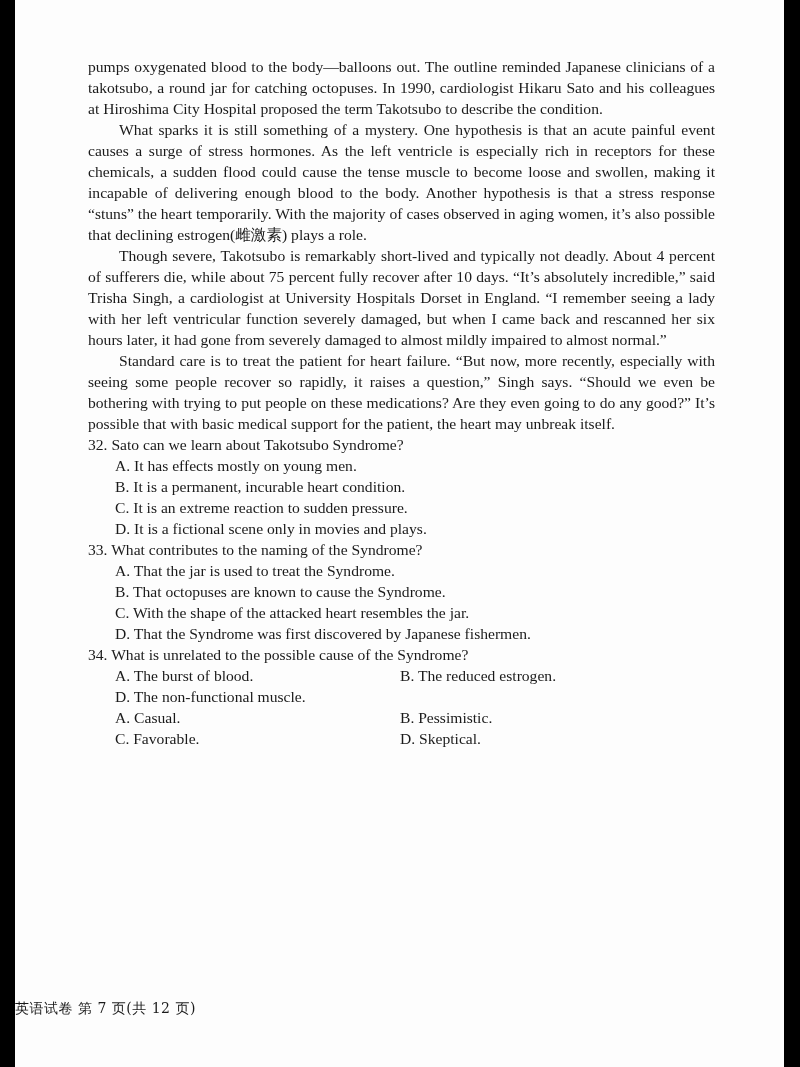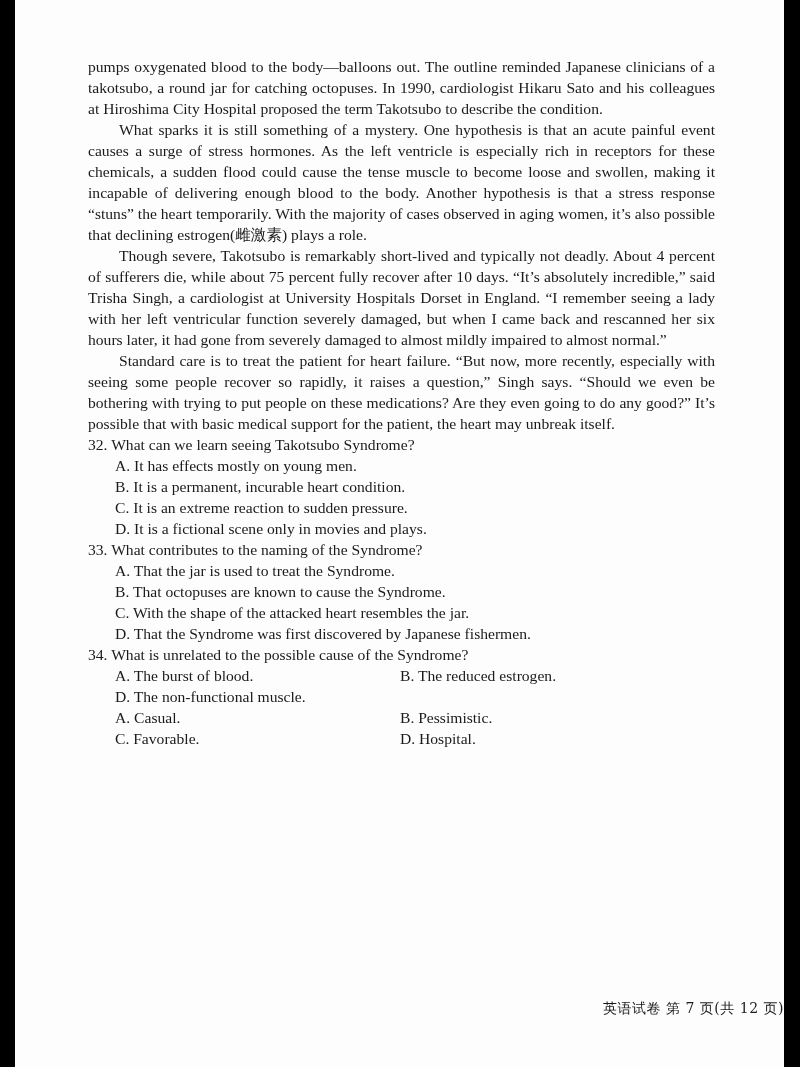--- a/index.html
+++ b/index.html
@@ -51,40 +51,40 @@
       padding-left: 27px;
     }
     .opt-row .opt-cell {
       width: 285px;
     }
     .footer {
       position: absolute;
       left: 0;
       width: 769px;
       top: 1000px;
-      text-align: right;
+      text-align: left;
       font-family: "DejaVu Serif", "Liberation Serif", serif;
       font-size: 14px;
       color: #1a1a1a;
       letter-spacing: 0.5px;
     }
   </style>
 </head>
 <body>
 
 <div class="page">
   <div class="content">
 
     <p class="para">pumps oxygenated blood to the body—balloons out. The outline reminded Japanese clinicians of a takotsubo, a round jar for catching octopuses. In 1990, cardiologist Hikaru Sato and his colleagues at Hiroshima City Hospital proposed the term Takotsubo to describe the condition.</p>
     <p class="para indent">What sparks it is still something of a mystery. One hypothesis is that an acute painful event causes a surge of stress hormones. As the left ventricle is especially rich in receptors for these chemicals, a sudden flood could cause the tense muscle to become loose and swollen, making it incapable of delivering enough blood to the body. Another hypothesis is that a stress response “stuns” the heart temporarily. With the majority of cases observed in aging women, it’s also possible that declining estrogen(雌激素) plays a role.</p>
     <p class="para indent">Though severe, Takotsubo is remarkably short-lived and typically not deadly. About 4 percent of sufferers die, while about 75 percent fully recover after 10 days. “It’s absolutely incredible,” said Trisha Singh, a cardiologist at University Hospitals Dorset in England. “I remember seeing a lady with her left ventricular function severely damaged, but when I came back and rescanned her six hours later, it had gone from severely damaged to almost mildly impaired to almost normal.”</p>
     <p class="para indent">Standard care is to treat the patient for heart failure. “But now, more recently, especially with seeing some people recover so rapidly, it raises a question,” Singh says. “Should we even be bothering with trying to put people on these medications? Are they even going to do any good?” It’s possible that with basic medical support for the patient, the heart may unbreak itself.</p>
 
     <div>
-      <p class="q"><span>32.</span> <span>What can we learn seeing Takotsubo Syndrome?</span></p>
+      <p class="q"><span>32.</span> <span>Sato can we learn about Takotsubo Syndrome?</span></p>
       <p class="opt">A. It has effects mostly on young men.</p>
       <p class="opt">B. It is a permanent, incurable heart condition.</p>
       <p class="opt">C. It is an extreme reaction to sudden pressure.</p>
       <p class="opt">D. It is a fictional scene only in movies and plays.</p>
     </div>
 
     <div>
       <p class="q"><span>33.</span> <span>What contributes to the naming of the Syndrome?</span></p>
       <p class="opt">A. That the jar is used to treat the Syndrome.</p>
       <p class="opt">B. That octopuses are known to cause the Syndrome.</p>
@@ -103,20 +103,20 @@
       </div>
     </div>
 
     <div>
       <div class="opt-row">
         <span class="opt-cell">A. Casual.</span>
         <span class="opt-cell">B. Pessimistic.</span>
       </div>
       <div class="opt-row">
         <span class="opt-cell">C. Favorable.</span>
-        <span class="opt-cell">D. Hospital.</span>
+        <span class="opt-cell">D. Skeptical.</span>
       </div>
     </div>
 
   </div>
 
   <div class="footer">英语试卷 第 7 页(共 12 页)</div>
 </div>
 
 </body></html>

